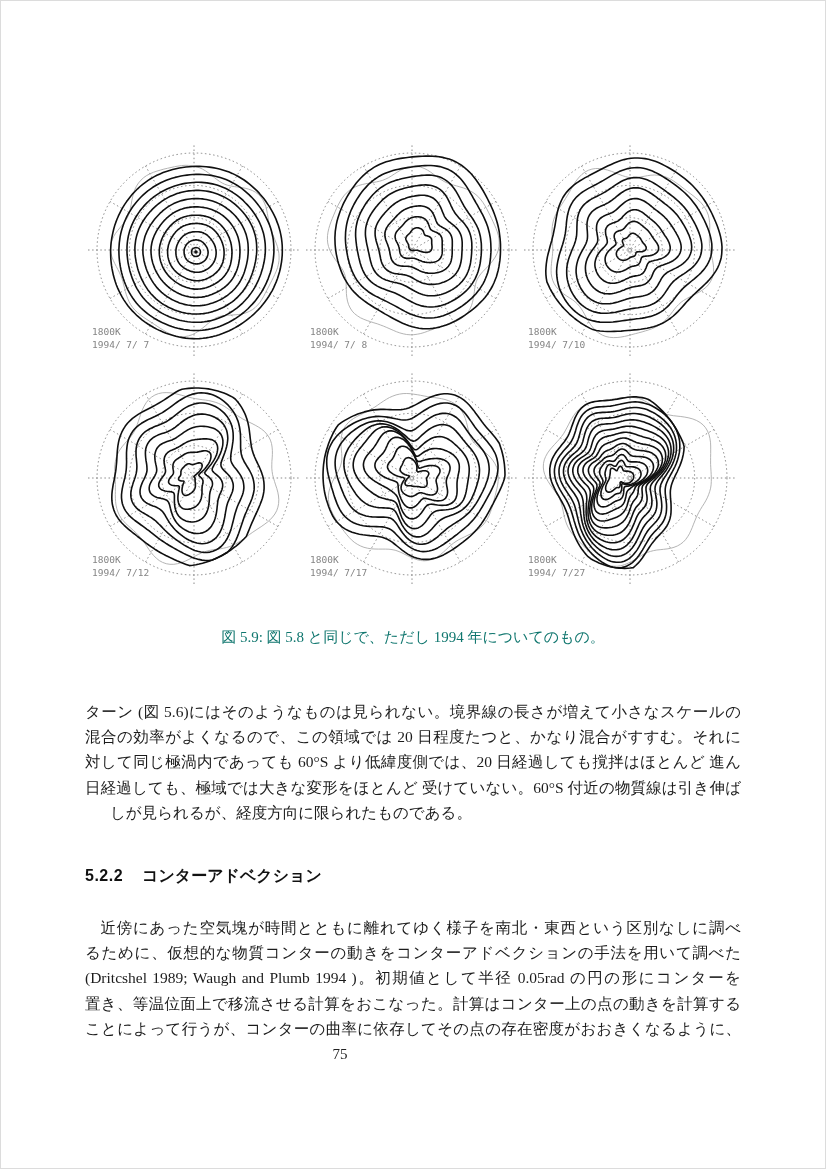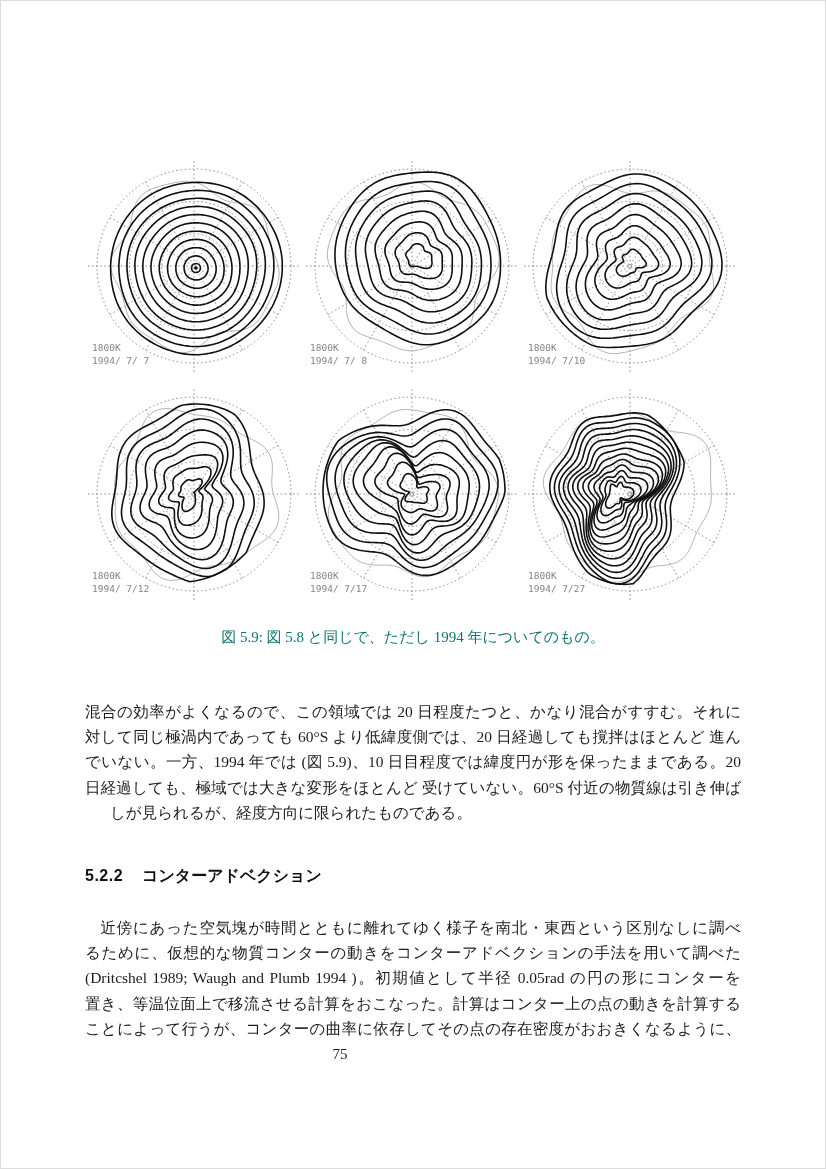--- a/index.html
+++ b/index.html
@@ -4,21 +4,21 @@
 <style>
   html,body{margin:0;padding:0;background:#ffffff;}
   .page{
     position:relative; width:826px; height:1169px; background:#fff;
     box-shadow: inset 0 0 0 1px #dcdcdc;
     font-family:"Liberation Serif","DejaVu Serif",serif;
     color:#1c1c1c; overflow:hidden;
   }
   
   .figure-grid{
-    position:absolute; left:85px; top:156px; width:656px;
+    position:absolute; left:85px; top:140px; width:656px;
     display:grid; grid-template-columns:repeat(3,218px); grid-row-gap:4px;
   }
   .panel{ position:relative; width:218px; height:224px; }
   .panel svg{ position:absolute; left:0; top:0; }
   .panel-labels{
     position:absolute; left:7px; top:186px;
     font-family:"DejaVu Sans Mono",monospace;
     font-size:9.5px; line-height:12.5px; color:#858585; letter-spacing:0;
     white-space:pre;
   }
@@ -211,23 +211,23 @@
             <path d="M159.0 97.4L160.3 93.9L161.4 90.2L162.3 86.4L162.9 82.5L163.1 78.6L162.2 75.1L160.8 71.9L159.3 68.7L157.7 65.6L156.0 62.5L154.2 59.5L152.4 56.6L150.4 53.8L148.4 51.1L146.3 48.4L144.1 45.9L141.8 43.4L139.5 41.1L137.1 38.8L134.7 36.7L132.2 34.7L129.6 32.8L126.9 31.2L124.0 30.3L121.1 29.6L118.1 29.2L115.2 28.9L112.4 28.9L109.5 29.0L106.7 29.3L104.0 29.7L101.3 30.1L98.7 30.6L96.2 31.1L93.7 31.5L91.2 31.9L88.8 32.2L86.3 32.4L83.8 32.6L81.3 32.8L78.8 32.9L76.3 33.2L73.8 33.5L71.3 34.1L68.9 34.8L66.5 35.8L64.2 37.0L62.1 38.6L60.1 40.4L58.3 42.5L56.7 44.8L55.3 47.3L54.0 49.9L52.9 52.7L51.9 55.4L50.9 58.1L50.0 60.8L49.0 63.4L48.0 65.8L46.9 68.1L45.6 70.3L44.2 72.5L42.7 74.6L41.0 76.6L39.3 78.8L37.5 81.0L35.7 83.3L34.0 85.8L32.5 88.4L31.1 91.2L30.0 94.2L29.3 97.3L28.8 100.5L28.8 103.7L29.0 107.0L29.6 110.3L30.5 113.5L31.7 116.7L33.1 119.7L34.5 122.7L36.1 125.5L37.7 128.2L39.2 130.9L40.7 133.5L42.1 136.1L43.4 138.7L44.5 141.4L45.6 144.1L46.6 146.9L47.5 149.8L48.4 152.9L49.3 155.9L50.3 159.1L51.4 162.3L52.6 165.5L53.9 168.7L55.4 171.8L57.0 174.9L58.7 177.9L60.6 180.8L62.7 183.6L64.8 186.2L67.1 188.7L69.7 190.7L72.4 192.2L75.1 193.6L77.9 194.9L80.7 196.0L83.5 197.0L86.4 197.9L89.3 198.7L92.1 199.3L95.0 199.8L97.9 200.1L100.8 200.3L103.7 200.4L106.6 200.3L109.4 200.0L112.3 199.6L114.7 197.5L117.1 195.2L119.2 192.7L121.3 190.0L123.1 187.3L124.9 184.6L126.6 182.0L128.2 179.5L129.8 177.1L131.4 174.9L133.0 172.9L134.6 170.9L136.3 169.1L138.0 167.3L139.7 165.5L141.4 163.7L143.1 161.8L144.6 159.8L146.0 157.7L147.2 155.3L148.3 152.8L149.1 150.2L149.7 147.4L150.0 144.6L150.1 141.7L150.1 138.7L150.0 135.8L149.8 133.0L149.5 130.2L149.4 127.5L149.3 124.9L149.4 122.4L149.8 119.9L150.3 117.5L151.1 115.0L152.1 112.4L153.3 109.7L154.6 106.9L156.1 104.0L157.5 100.8L159.0 97.4Z"></path>
           </g>
         </svg>
         <div class="panel-labels"><div>1800K</div><div>1994/ 7/27</div></div>
       </figure>
     </div>
 
   <div class="figure-caption">図 5.9: 図 5.8 と同じで、ただし 1994 年についてのもの。</div>
 
   <div class="para para1" id="para1">
+      <div class="line">ターン (図 5.6)にはそのようなものは見られない。境界線の長さが増えて小さなスケールの</div>
       <div class="line">混合の効率がよくなるので、この領域では 20 日程度たつと、かなり混合がすすむ。それに</div>
       <div class="line">対して同じ極渦内であっても 60°S より低緯度側では、20 日経過しても撹拌はほとんど 進ん</div>
-      <div class="line">でいない。一方、1994 年では (図 5.9)、10 日目程度では緯度円が形を保ったままである。20</div>
       <div class="line">日経過しても、極域では大きな変形をほとんど 受けていない。60°S 付近の物質線は引き伸ば</div>
       <div class="line no-just">しが見られるが、経度方向に限られたものである。</div>
     </div>
 
   <h2 class="section-heading"><span class="sec-num">5.2.2</span><span>コンターアドベクション</span></h2>
 
   <div class="para para2" id="para2">
       <div class="line indent">近傍にあった空気塊が時間とともに離れてゆく様子を南北・東西という区別なしに調べ</div>
       <div class="line">るために、仮想的な物質コンターの動きをコンターアドベクションの手法を用いて調べた</div>
       <div class="line">(Dritcshel 1989; Waugh and Plumb 1994 )。初期値として半径 0.05rad の円の形にコンターを</div>

